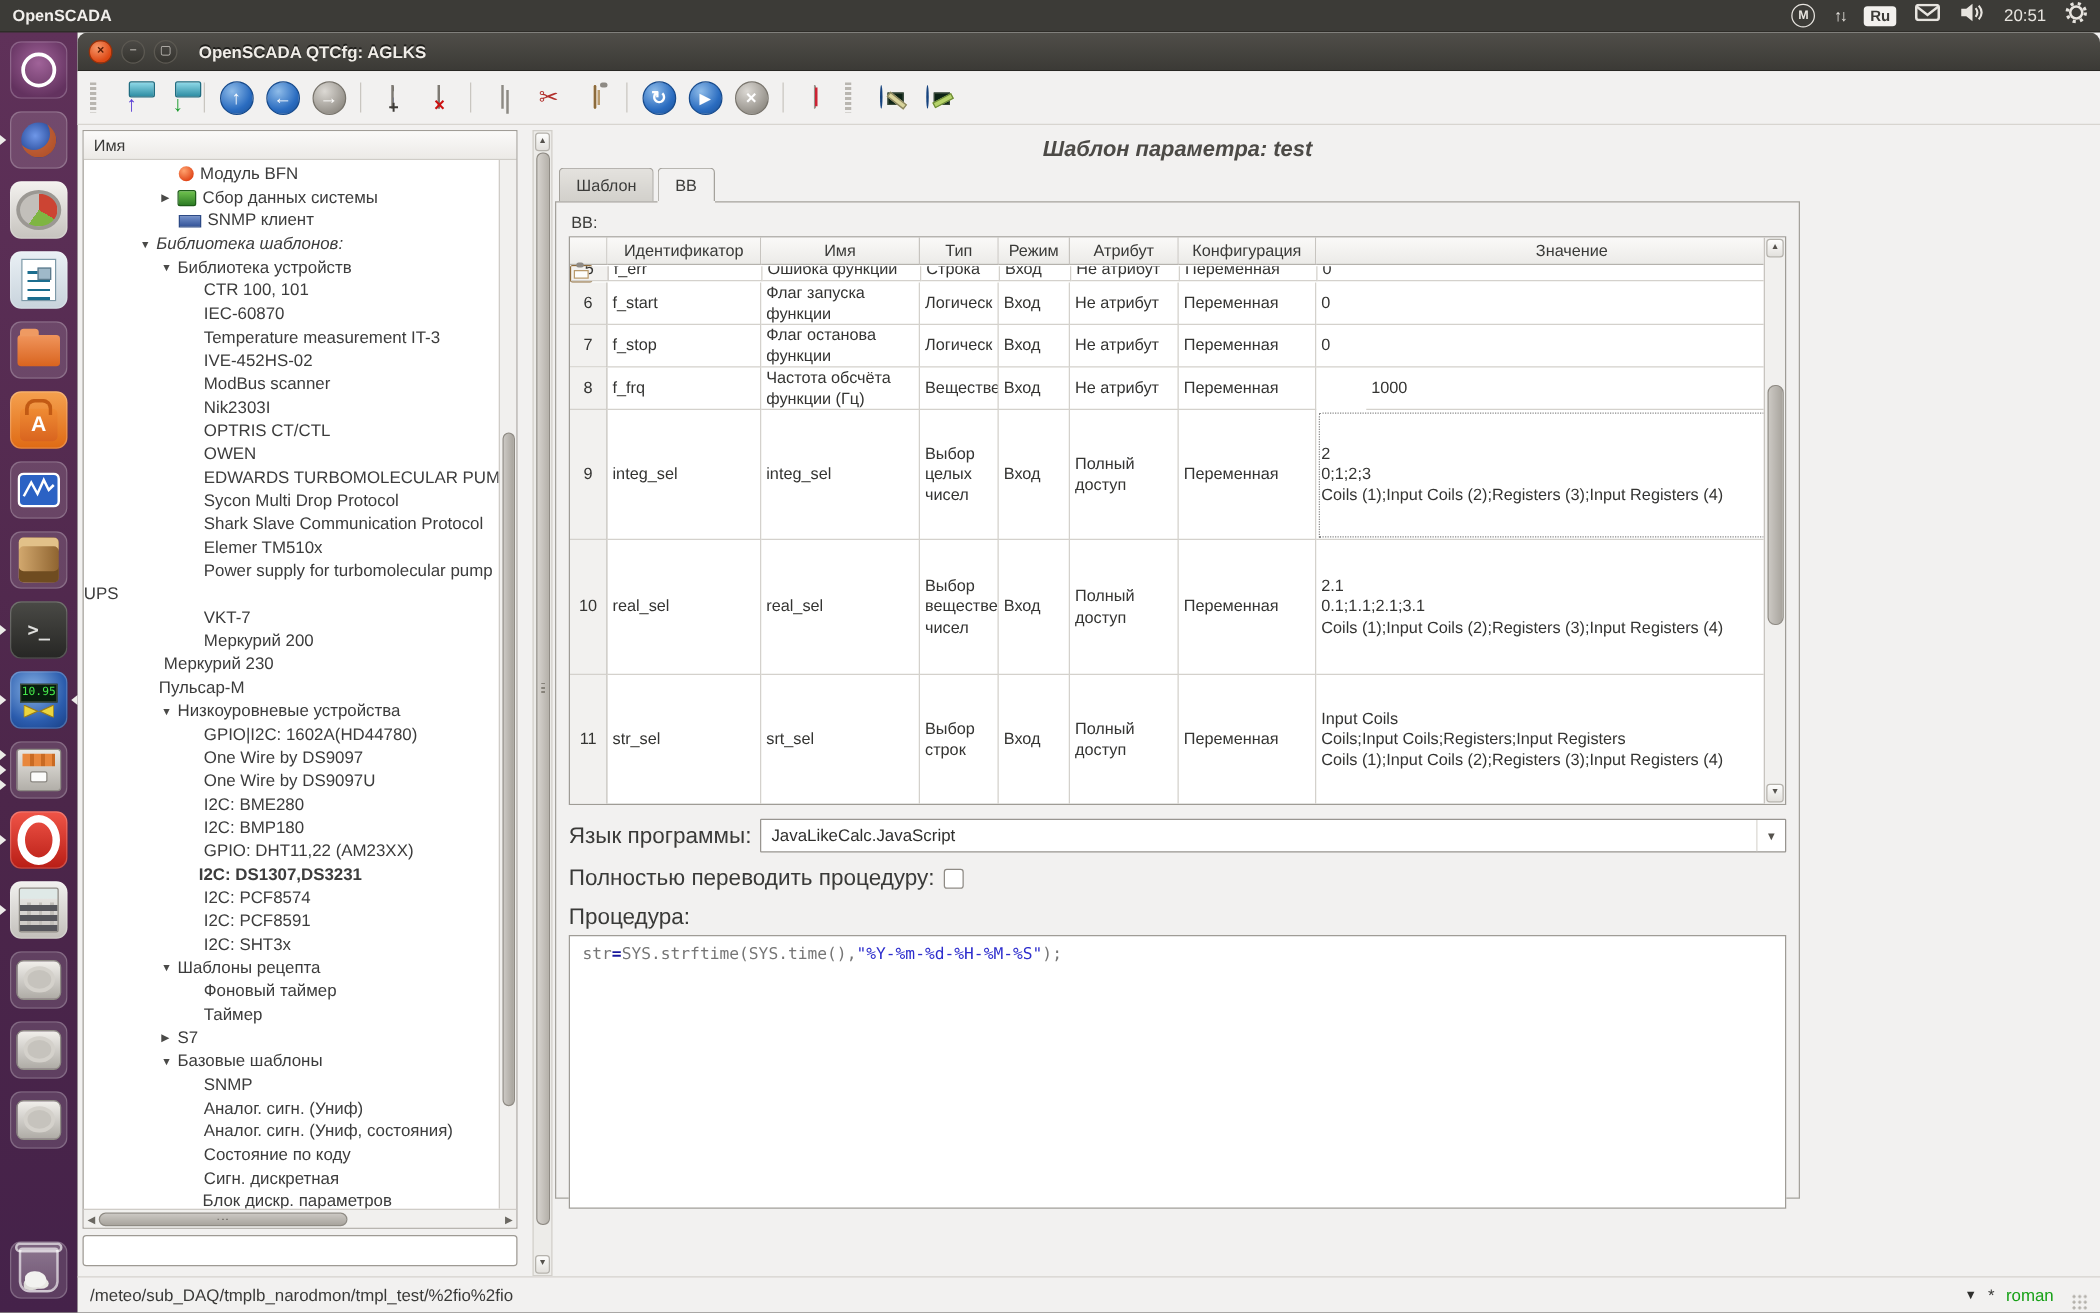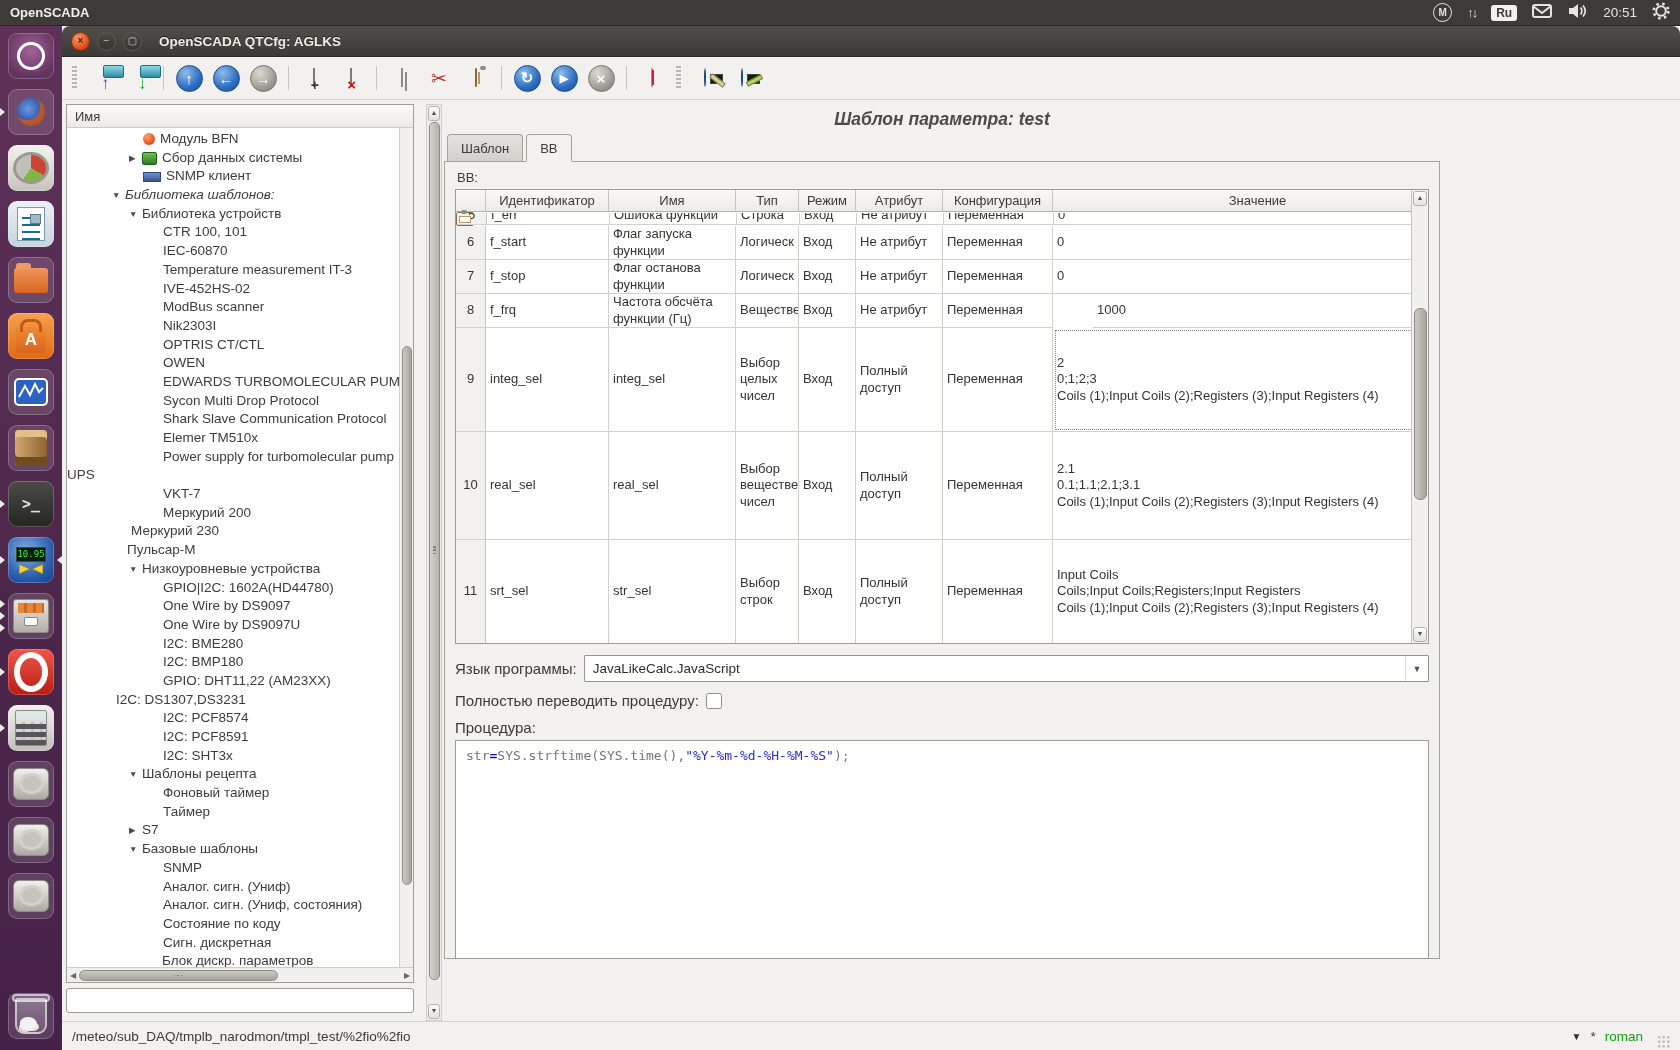--- a/index.html
+++ b/index.html
@@ -137,21 +137,21 @@
   .thead{display:grid;grid-template-columns:var(--cols);height:22px}
   .th{border-right:1px solid #c7c4bf;border-bottom:1px solid #b5b2ad;background:linear-gradient(#faf9f8,#ecebe8);display:flex;align-items:center;justify-content:center;font-size:13px;overflow:hidden}
   .trow{display:grid;grid-template-columns:var(--cols)}
   .td{border-right:1px solid #d4d1cc;border-bottom:1px solid #d4d1cc;padding:1px 4px;font-size:13px;color:#343432;display:flex;align-items:center;white-space:pre-line;overflow:hidden;line-height:16.5px;box-sizing:border-box}
   .td.num{background:#f2f1ef;justify-content:center;border-right:1px solid #c7c4bf}
   .trow.clip .td{align-items:flex-end}
   .td.focuscell{outline:1px dotted #8a8a8a;outline-offset:-3px}
   .tblsb{width:16px;flex:none;border-left:1px solid #c7c4bf;background:#f1f0ee;position:relative}
   .tblsb .sbtn{position:absolute;left:1px;right:1px;height:13px;background:linear-gradient(#fdfdfc,#e3e1dd);border:1px solid #b5b2ac;border-radius:3px;font-size:7px;color:#55524d;text-align:center;line-height:12px}
   .langrow{display:flex;align-items:center;margin-top:11px;flex:none}
-  .lbl{font-size:15px;white-space:nowrap}
+  .lbl{font-size:18px;white-space:nowrap}
   .combo{flex:1;height:25px;margin-left:7px;background:#fff;border:1px solid #989590;border-radius:1px;display:flex;align-items:center;padding-left:8px;font-size:13.5px;color:#2f2f2d;position:relative}
   .combo .dd{position:absolute;right:0;top:0;bottom:0;width:22px;border-left:1px solid #dcd9d4;display:flex;align-items:center;justify-content:center;color:#55524d;font-size:9px}
   .chkrow{display:flex;align-items:center;margin-top:10px;flex:none}
   .chk{width:14px;height:14px;border:1px solid #8f8b85;border-radius:2.5px;background:#fff;margin-left:7px}
   .proclabel{margin-top:10px;flex:none}
   .codebox{margin-top:4px;height:219px;flex:none;border:1px solid #9f9c96;background:#fff;padding:6px 10px;box-sizing:border-box;font-family:"DejaVu Sans Mono",monospace;font-size:13px;line-height:17px}
   .ct-v{color:#767676}.ct-o{color:#16169c;font-weight:bold}.ct-s{color:#2d2dcd}
   
   .statusbar{height:28px;flex:none;border-top:1px solid #d5d2cd;display:flex;align-items:center;padding:0 10px;font-size:13.5px}
   .sright{margin-left:auto;display:flex;align-items:center;gap:9px;padding-right:14px}
@@ -475,21 +475,21 @@
               </div>
               <div class="titem" style="padding-left: 96px;">
                 <span>I2C: BME280</span>
               </div>
               <div class="titem" style="padding-left: 96px;">
                 <span>I2C: BMP180</span>
               </div>
               <div class="titem" style="padding-left: 96px;">
                 <span>GPIO: DHT11,22 (AM23XX)</span>
               </div>
-              <div class="titem" style="padding-left: 49px;">
+              <div class="titem" style="padding-left: 92px; font-weight: bold;">
                 <span>I2C: DS1307,DS3231</span>
               </div>
               <div class="titem" style="padding-left: 96px;">
                 <span>I2C: PCF8574</span>
               </div>
               <div class="titem" style="padding-left: 96px;">
                 <span>I2C: PCF8591</span>
               </div>
               <div class="titem" style="padding-left: 96px;">
                 <span>I2C: SHT3x</span>
@@ -640,22 +640,22 @@
                   <div class="td" style="height: 108px;">Вход</div>
                   <div class="td" style="height: 108px;">Полный доступ</div>
                   <div class="td" style="height: 108px;">Переменная</div>
                   <div class="td" style="height: 108px;">2.1
 0.1;1.1;2.1;3.1
 Coils (1);Input Coils (2);Registers (3);Input Registers (4)</div>
                   <div class="td" style="height: 108px;"></div>
                 </div>
                 <div class="trow" style="height: 104px;">
                   <div class="td num" style="height: 104px;">11</div>
+                  <div class="td" style="height: 104px;">str_sel</div>
                   <div class="td" style="height: 104px;">srt_sel</div>
-                  <div class="td" style="height: 104px;">str_sel</div>
                   <div class="td" style="height: 104px;">Выбор строк</div>
                   <div class="td" style="height: 104px;">Вход</div>
                   <div class="td" style="height: 104px;">Полный доступ</div>
                   <div class="td" style="height: 104px;">Переменная</div>
                   <div class="td" style="height: 104px;">Input Coils
 Coils;Input Coils;Registers;Input Registers
 Coils (1);Input Coils (2);Registers (3);Input Registers (4)</div>
                   <div class="td" style="height: 104px;"></div>
                 </div>
               </div>

